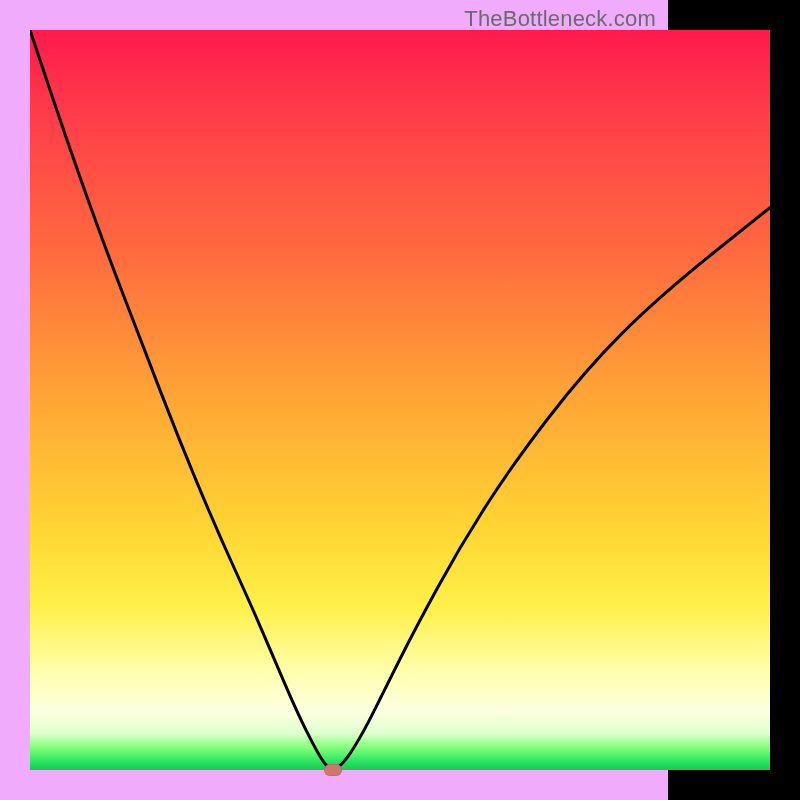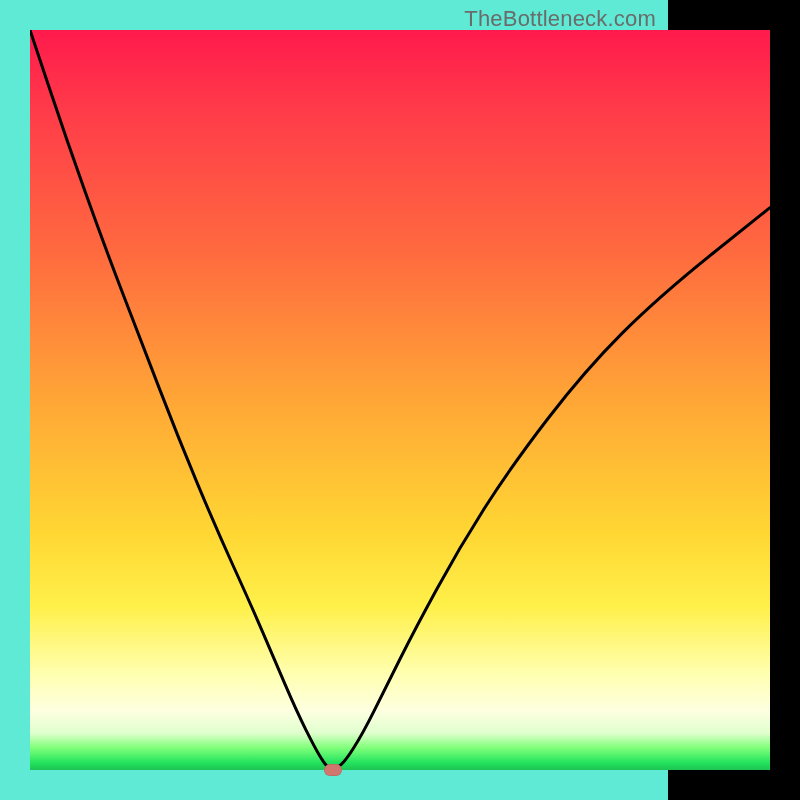--- a/index.html
+++ b/index.html
@@ -8,21 +8,21 @@
     width: 800px;
     height: 800px;
     overflow: hidden;
     background: #000;
     font-family: Arial, Helvetica, sans-serif;
   }
   .frame {
     position: relative;
     width: 668px;
     height: 800px;
-    background: #5eead4;
+    background: #f0abfc;
   }
   .plot-area {
     position: absolute;
     left: 30px;
     top: 30px;
     width: 740px;
     height: 740px;
     
     background: linear-gradient(
       to bottom,

